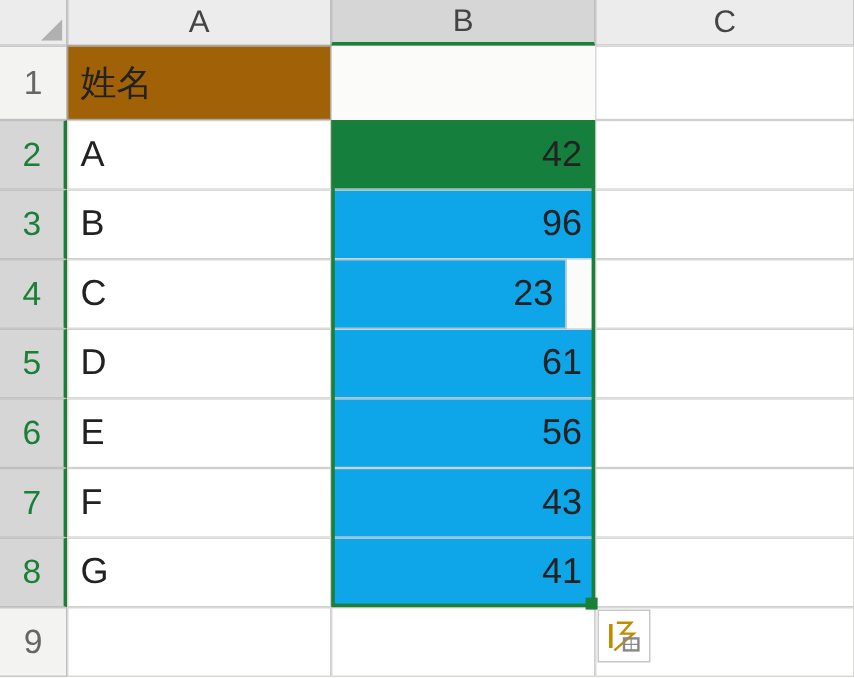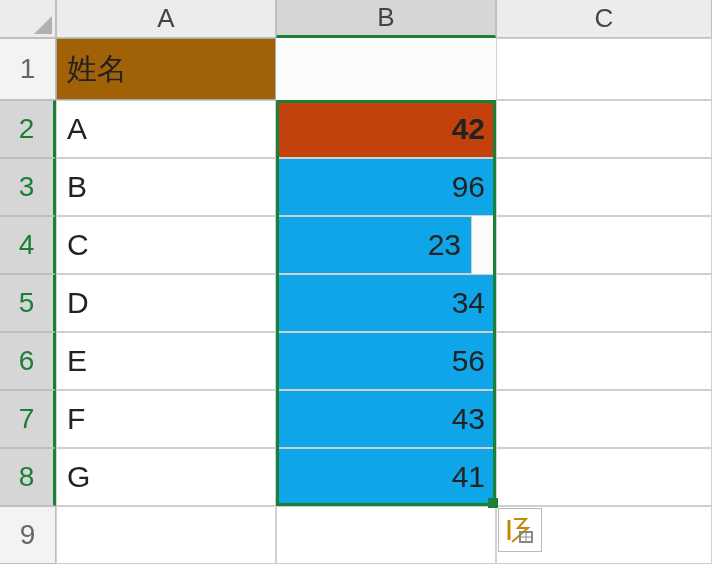--- a/index.html
+++ b/index.html
@@ -48,24 +48,24 @@
 
   <div class="cell left" style="left:56px;top:100px;width:220px;height:58px;">A</div>
   <div class="cell left" style="left:56px;top:158px;width:220px;height:58px;">B</div>
   <div class="cell left" style="left:56px;top:216px;width:220px;height:58px;">C</div>
   <div class="cell left" style="left:56px;top:274px;width:220px;height:58px;">D</div>
   <div class="cell left" style="left:56px;top:332px;width:220px;height:58px;">E</div>
   <div class="cell left" style="left:56px;top:390px;width:220px;height:58px;">F</div>
   <div class="cell left" style="left:56px;top:448px;width:220px;height:58px;">G</div>
   <div class="cell" style="left:56px;top:506px;width:220px;height:58px;"></div>
 
-  <div class="cell right" style="left:276px;top:100px;width:220px;height:58px;background:#c2410c;font-weight:bold;">42</div>
+  <div class="cell right" style="left:276px;top:100px;width:220px;height:58px;background:#15803d;">42</div>
   <div class="cell right sel-fill" style="left:276px;top:158px;width:220px;height:58px;">96</div>
   <div class="cell right sel-fill" style="left:276px;top:216px;width:196px;height:58px;">23</div>
-  <div class="cell right sel-fill" style="left:276px;top:274px;width:220px;height:58px;">34</div>
+  <div class="cell right sel-fill" style="left:276px;top:274px;width:220px;height:58px;">61</div>
   <div class="cell right sel-fill" style="left:276px;top:332px;width:220px;height:58px;">56</div>
   <div class="cell right sel-fill" style="left:276px;top:390px;width:220px;height:58px;">43</div>
   <div class="cell right sel-fill" style="left:276px;top:448px;width:220px;height:58px;">41</div>
   <div class="cell" style="left:276px;top:506px;width:220px;height:58px;"></div>
 
   <div class="cell" style="left:496px;top:100px;width:216px;height:58px;"></div>
   <div class="cell" style="left:496px;top:158px;width:216px;height:58px;"></div>
   <div class="cell" style="left:496px;top:216px;width:216px;height:58px;"></div>
   <div class="cell" style="left:496px;top:274px;width:216px;height:58px;"></div>
   <div class="cell" style="left:496px;top:332px;width:216px;height:58px;"></div>

